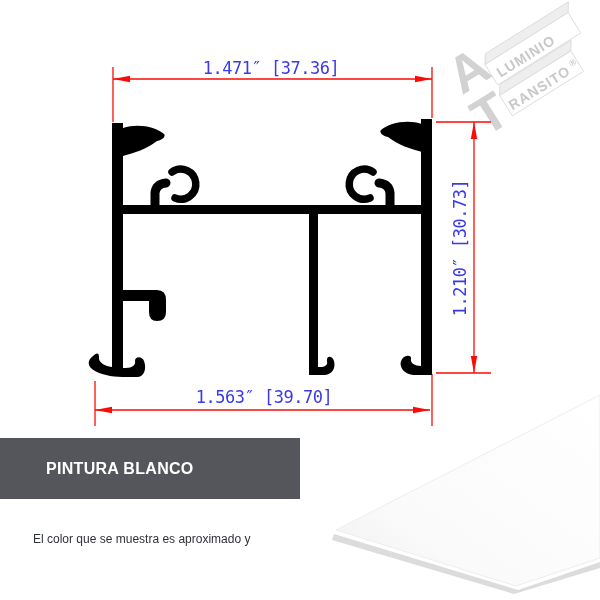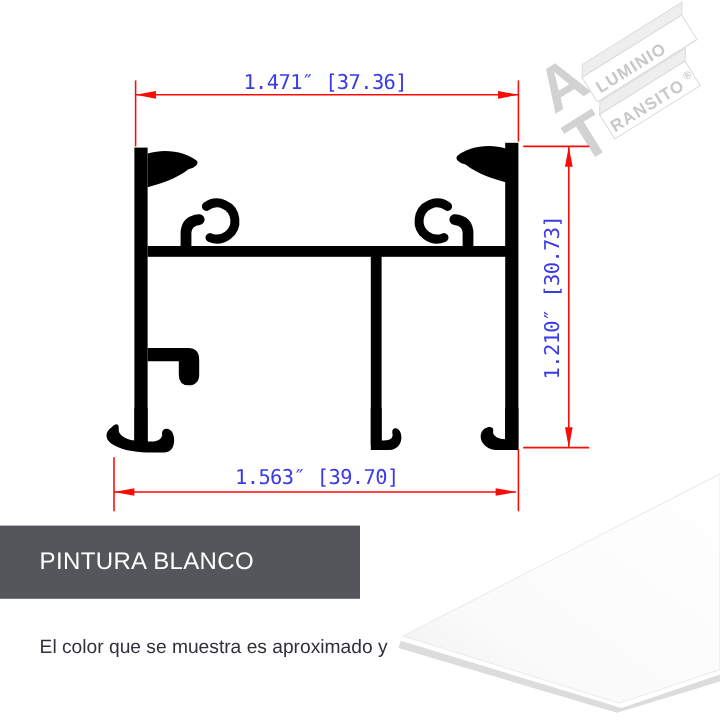--- a/index.html
+++ b/index.html
@@ -4,22 +4,22 @@
 <style>
   html,body{margin:0;padding:0;background:#ffffff;}
   body{width:600px;height:600px;font-family:"Liberation Sans",sans-serif;}
   .stage{position:relative;width:600px;height:600px;background:#ffffff;overflow:hidden;}
   .drawing-svg{position:absolute;left:0;top:0;}
   .dim-text{font-family:"DejaVu Sans Mono",monospace;font-size:17px;letter-spacing:-0.5px;fill:#3a3ae8;}
   .wm-letter{font-family:"Liberation Sans",sans-serif;font-weight:bold;fill:#d2d2d3;}
   .wm-word{font-family:"Liberation Sans",sans-serif;font-weight:bold;fill:#c8c8c9;letter-spacing:1px;}
   .banner{position:absolute;left:0;top:438px;width:300px;height:61px;background:#54565b;
           display:flex;align-items:center;}
-  .banner-label{color:#ffffff;font-size:20px;font-weight:normal;letter-spacing:0.3px;margin-left:33px;white-space:nowrap;}
-  .disclaimer{position:absolute;left:33px;top:531px;font-size:16px;line-height:17px;color:#2e3138;}
+  .banner-label{color:#ffffff;font-size:16px;font-weight:bold;letter-spacing:0.3px;margin-left:46px;white-space:nowrap;}
+  .disclaimer{position:absolute;left:33px;top:531px;font-size:12px;line-height:17px;color:#2e3138;}
 </style>
 </head>
 <body>
 
 <div class="stage">
 
   <svg class="drawing-svg" width="600" height="600" viewBox="0 0 600 600">
     <defs>
       <linearGradient id="sheetGrad" x1="1" y1="0" x2="0" y2="1">
         <stop offset="0" stop-color="#ffffff"></stop>

